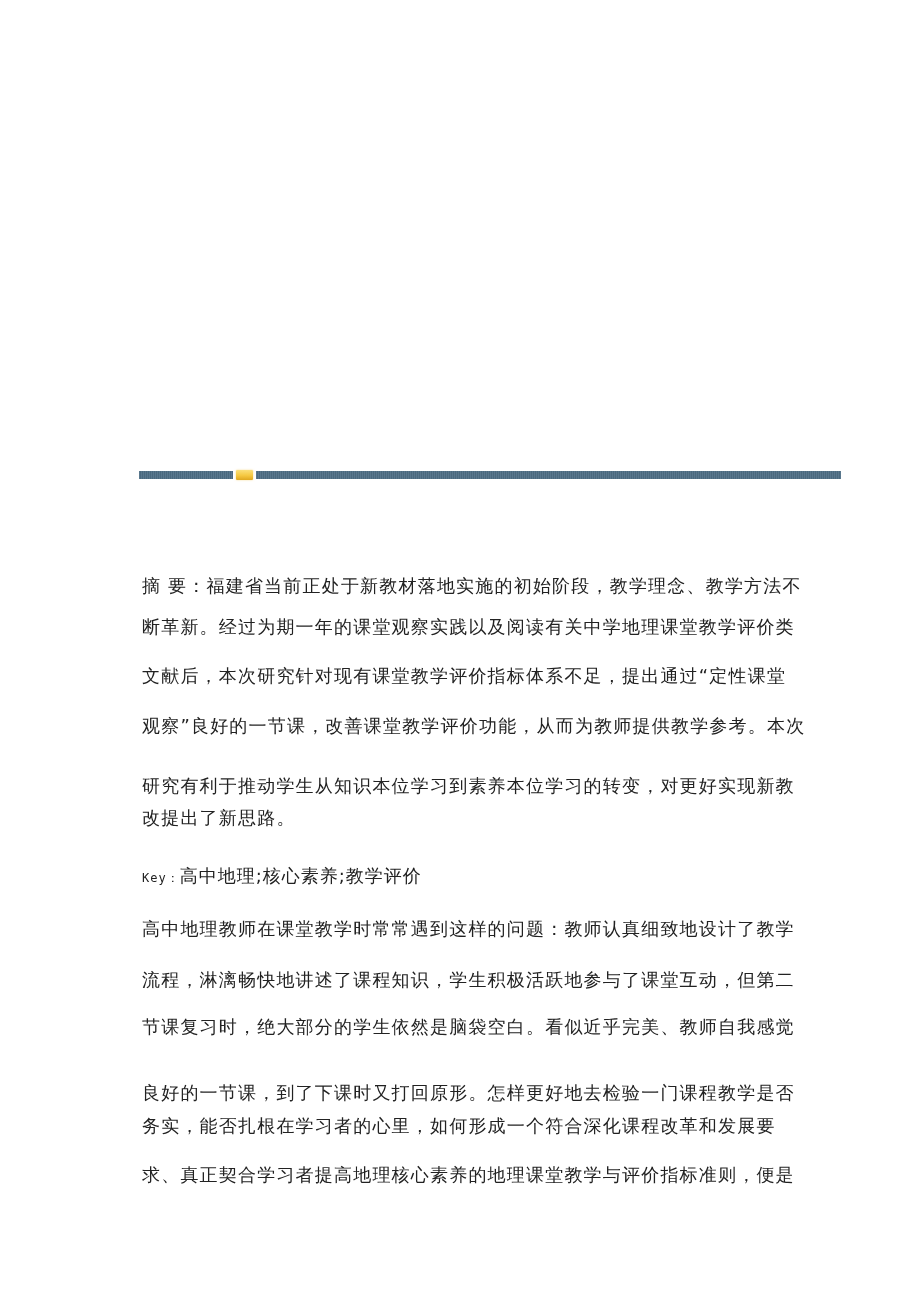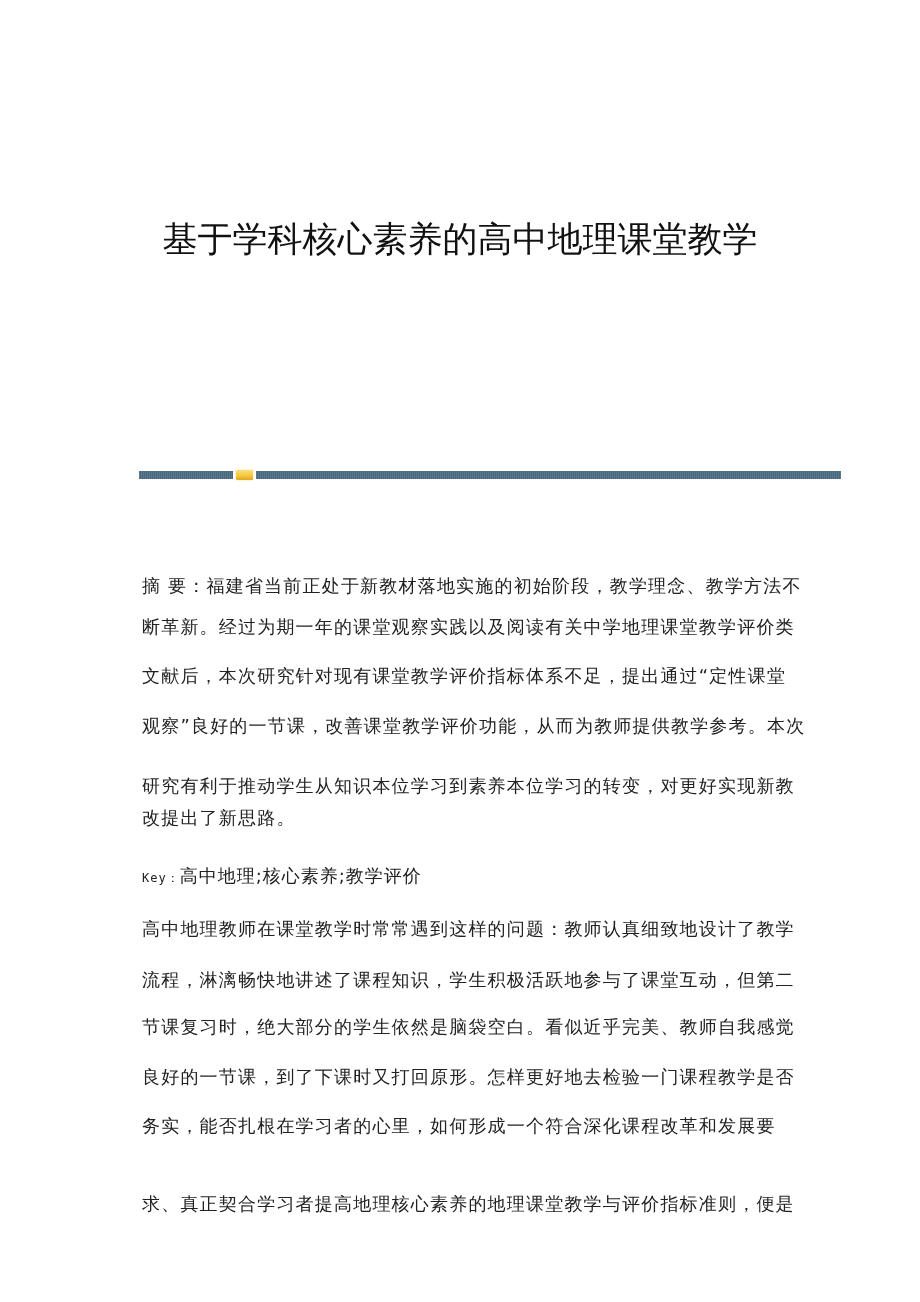--- a/index.html
+++ b/index.html
@@ -95,21 +95,20 @@
     .key-label {
       font-family: "DejaVu Sans Mono", "Liberation Mono", monospace;
       font-size: 12px;
     }
   </style>
 </head>
 <body>
 
 <div class="page">
 
-  <div class="title-line l1">基于学科核心素养的高中地理课堂教学</div>
 
   <div class="divider">
     <div class="seg left"></div>
     <div class="gem"></div>
     <div class="seg right"></div>
   </div>
 
   <div class="text-block" style="top:566px;">
     <div class="text-line" style="top:8px;text-align:right;">摘 要：福建省当前正处于新教材落地实施的初始阶段，教学理念、教学方法不</div>
     <div class="text-line" style="top:49px;font-family:Liberation Serif, serif;">断革新。经过为期一年的课堂观察实践以及阅读有关中学地理课堂教学评价类</div>
@@ -120,18 +119,18 @@
   </div>
 
   <div class="key-line">
     <span class="key-label">Key：</span><span>高中地理;核心素养;教学评价</span>
   </div>
 
   <div class="text-block" style="top:917px;">
     <div class="text-line" style="top:0px;">高中地理教师在课堂教学时常常遇到这样的问题：教师认真细致地设计了教学</div>
     <div class="text-line" style="top:51px;text-align:center;">流程，淋漓畅快地讲述了课程知识，学生积极活跃地参与了课堂互动，但第二</div>
     <div class="text-line" style="top:98px;">节课复习时，绝大部分的学生依然是脑袋空白。看似近乎完美、教师自我感觉</div>
-    <div class="text-line" style="top:148px;">良好的一节课，到了下课时又打回原形。怎样更好地去检验一门课程教学是否</div>
+    <div class="text-line" style="top:164px;">良好的一节课，到了下课时又打回原形。怎样更好地去检验一门课程教学是否</div>
     <div class="text-line" style="top:197px;">务实，能否扎根在学习者的心里，如何形成一个符合深化课程改革和发展要</div>
-    <div class="text-line" style="top:246px;margin-top:29px;">求、真正契合学习者提高地理核心素养的地理课堂教学与评价指标准则，便是</div>
+    <div class="text-line" style="top:246px;">求、真正契合学习者提高地理核心素养的地理课堂教学与评价指标准则，便是</div>
   </div>
 
 </div>
 
 </body></html>

